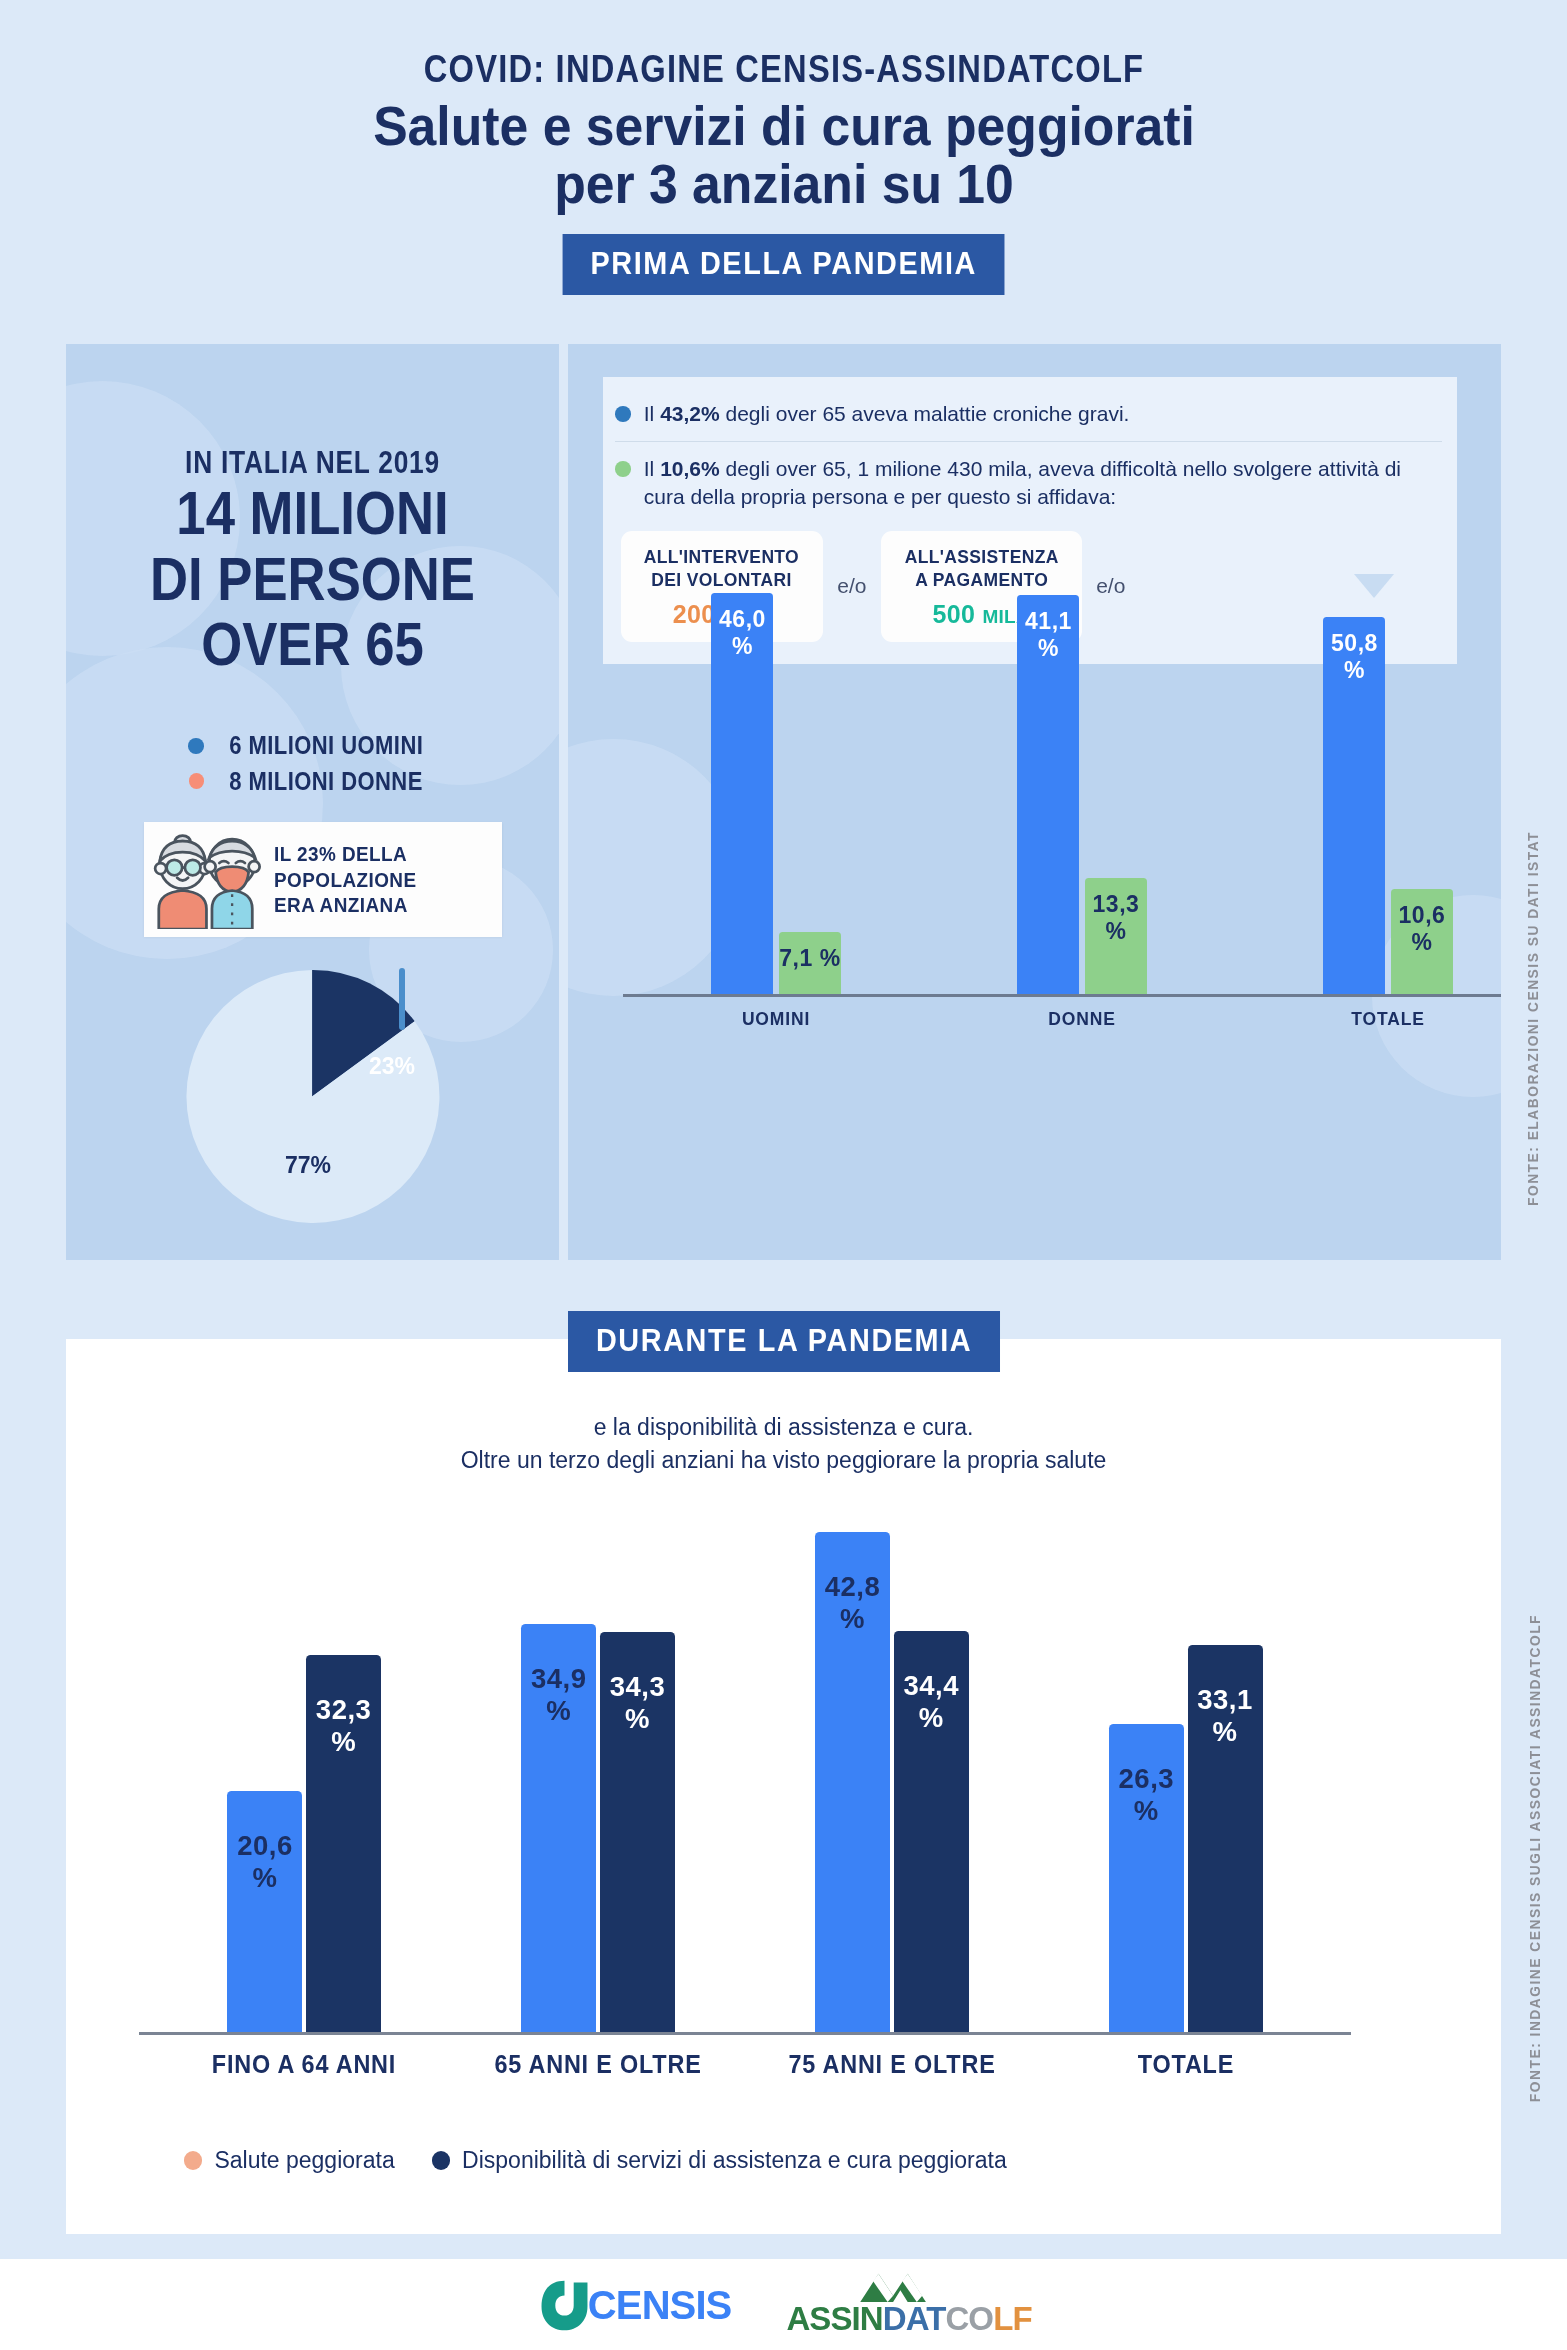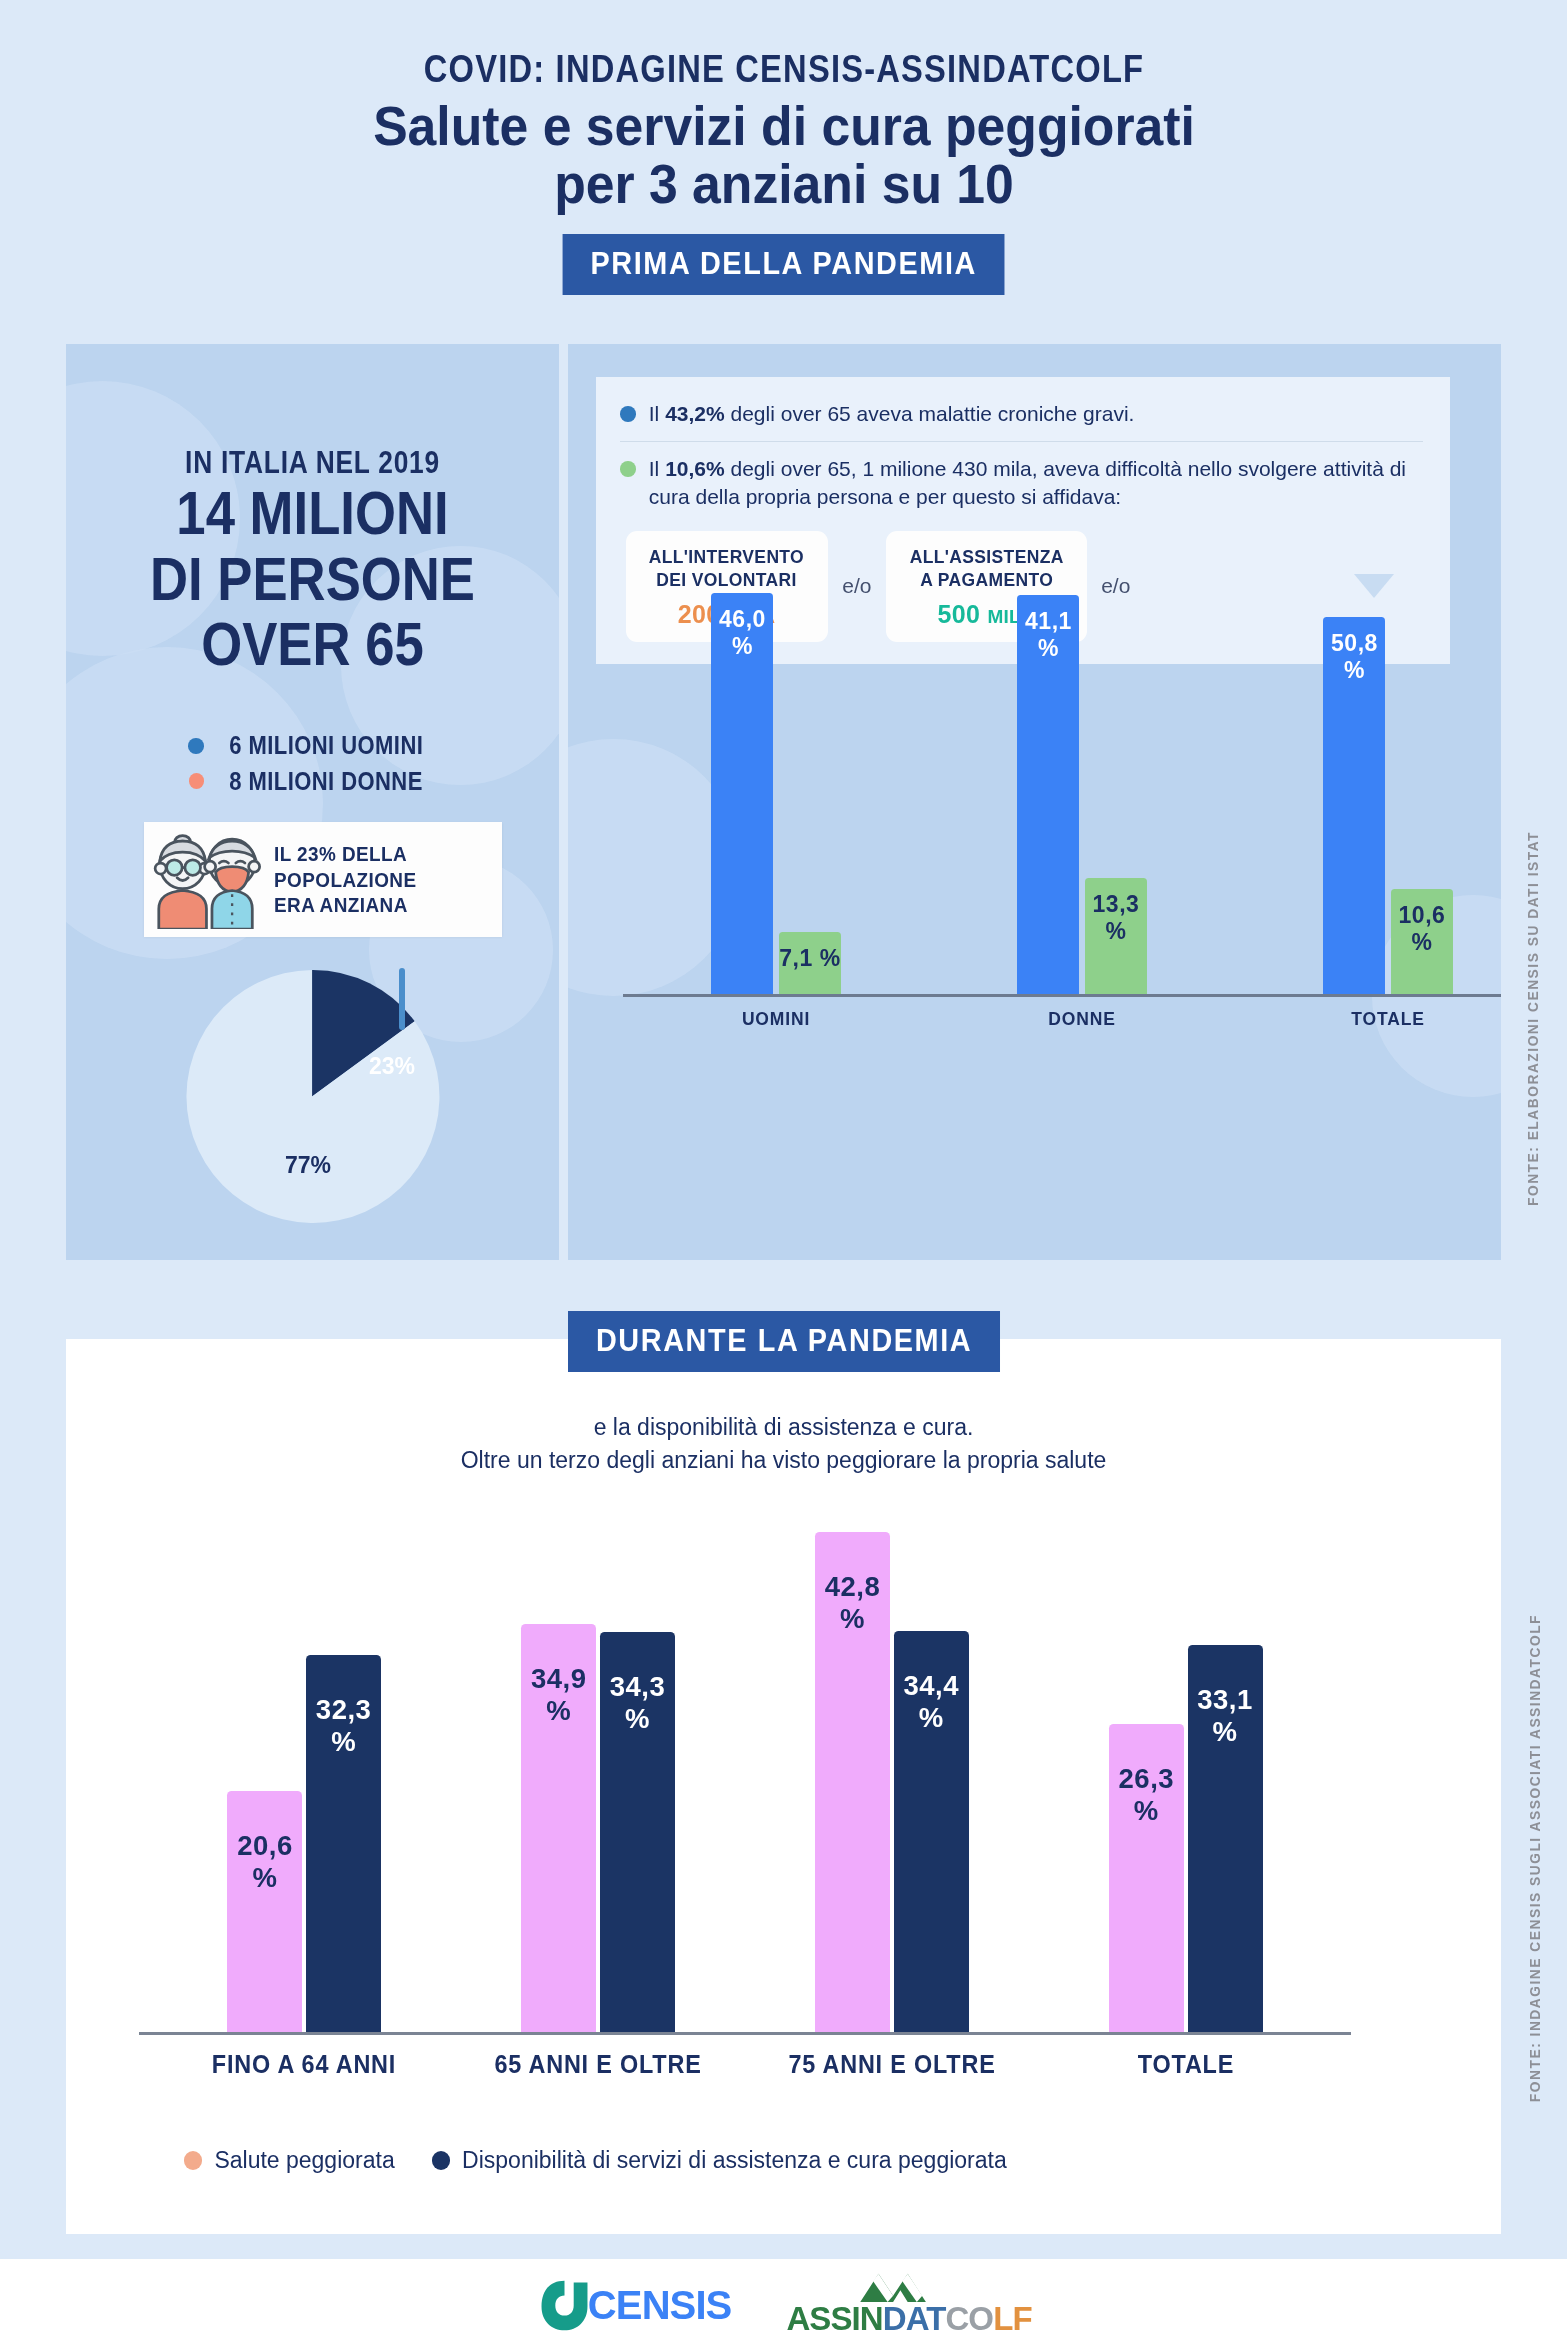--- a/index.html
+++ b/index.html
@@ -81,22 +81,22 @@
     position:absolute;left:219px;top:808px;color:#1b2f63;
     font-size:23px;font-weight:bold;
   }
   #pie-stem{
     position:absolute;left:333px;top:624px;width:6.4px;height:62px;
     background:#4a8ecb;border-radius:3.7px;
   }
 
   
   #bullet-card{
-    position:absolute;left:28px;top:33px;width:854px;
-    background:#e9f1fb;padding:20px 24px 22px;box-sizing:border-box;
+    position:absolute;left:35px;top:33px;width:854px;
+    background:#e9f1fb;padding:20px 12px 22px;box-sizing:border-box;
   }
   .bl-row{display:flex;align-items:flex-start;margin:2.8px 0;}
   .bl-dot{width:15.6px;height:15.6px;border-radius:50%;margin:6.4px 13px 0 0;flex:none;}
   .bl-txt{font-size:21px;line-height:1.34;color:#1b2f63;}
   .bl-txt b{font-weight:bold;}
   .bl-sep{height:0.9px;background:#cfdcea;margin:13px 3.7px 13px 0;}
 
   #cards{display:flex;align-items:center;margin:20px 0 0 5.5px;}
   .icard{
     background:#fdfdfd;border-radius:11px;padding:14.7px 16.5px 13px;
@@ -147,21 +147,21 @@
     padding-top:72px;
   }
   #chart2{position:absolute;left:73px;top:156px;width:1212px;height:606px;}
   #chart2 .plot{position:relative;height:537px;display:flex;align-items:flex-end;justify-content:space-around;padding:0 18.4px;}
   #chart2 .grp{display:flex;align-items:flex-end;gap:3.7px;}
   #chart2 .bar{width:75px;border-radius:4.6px 4.6px 0 0;position:relative;}
   #chart2 .bar span{
     position:absolute;top:39px;left:0;width:100%;text-align:center;
     font-size:27.5px;font-weight:bold;letter-spacing:0.5px;
   }
-  #chart2 .bar.salmon{background:#f0abfc;}
+  #chart2 .bar.salmon{background:#3b82f6;}
   #chart2 .bar.salmon span{color:#1b2f63;}
   #chart2 .bar.navy{background:#1b3464;}
   #chart2 .bar.navy span{color:#ffffff;}
   #chart2 .axis{height:2.8px;background:#7b8494;}
   #chart2 .xlabels{display:flex;justify-content:space-around;margin-top:14.7px;padding:0 18.4px;}
   #chart2 .xlabels div{
     font-size:26px;font-weight:bold;letter-spacing:0.9px;
     width:266px;text-align:center;transform:scaleX(.9);
   }
   #legend2{

